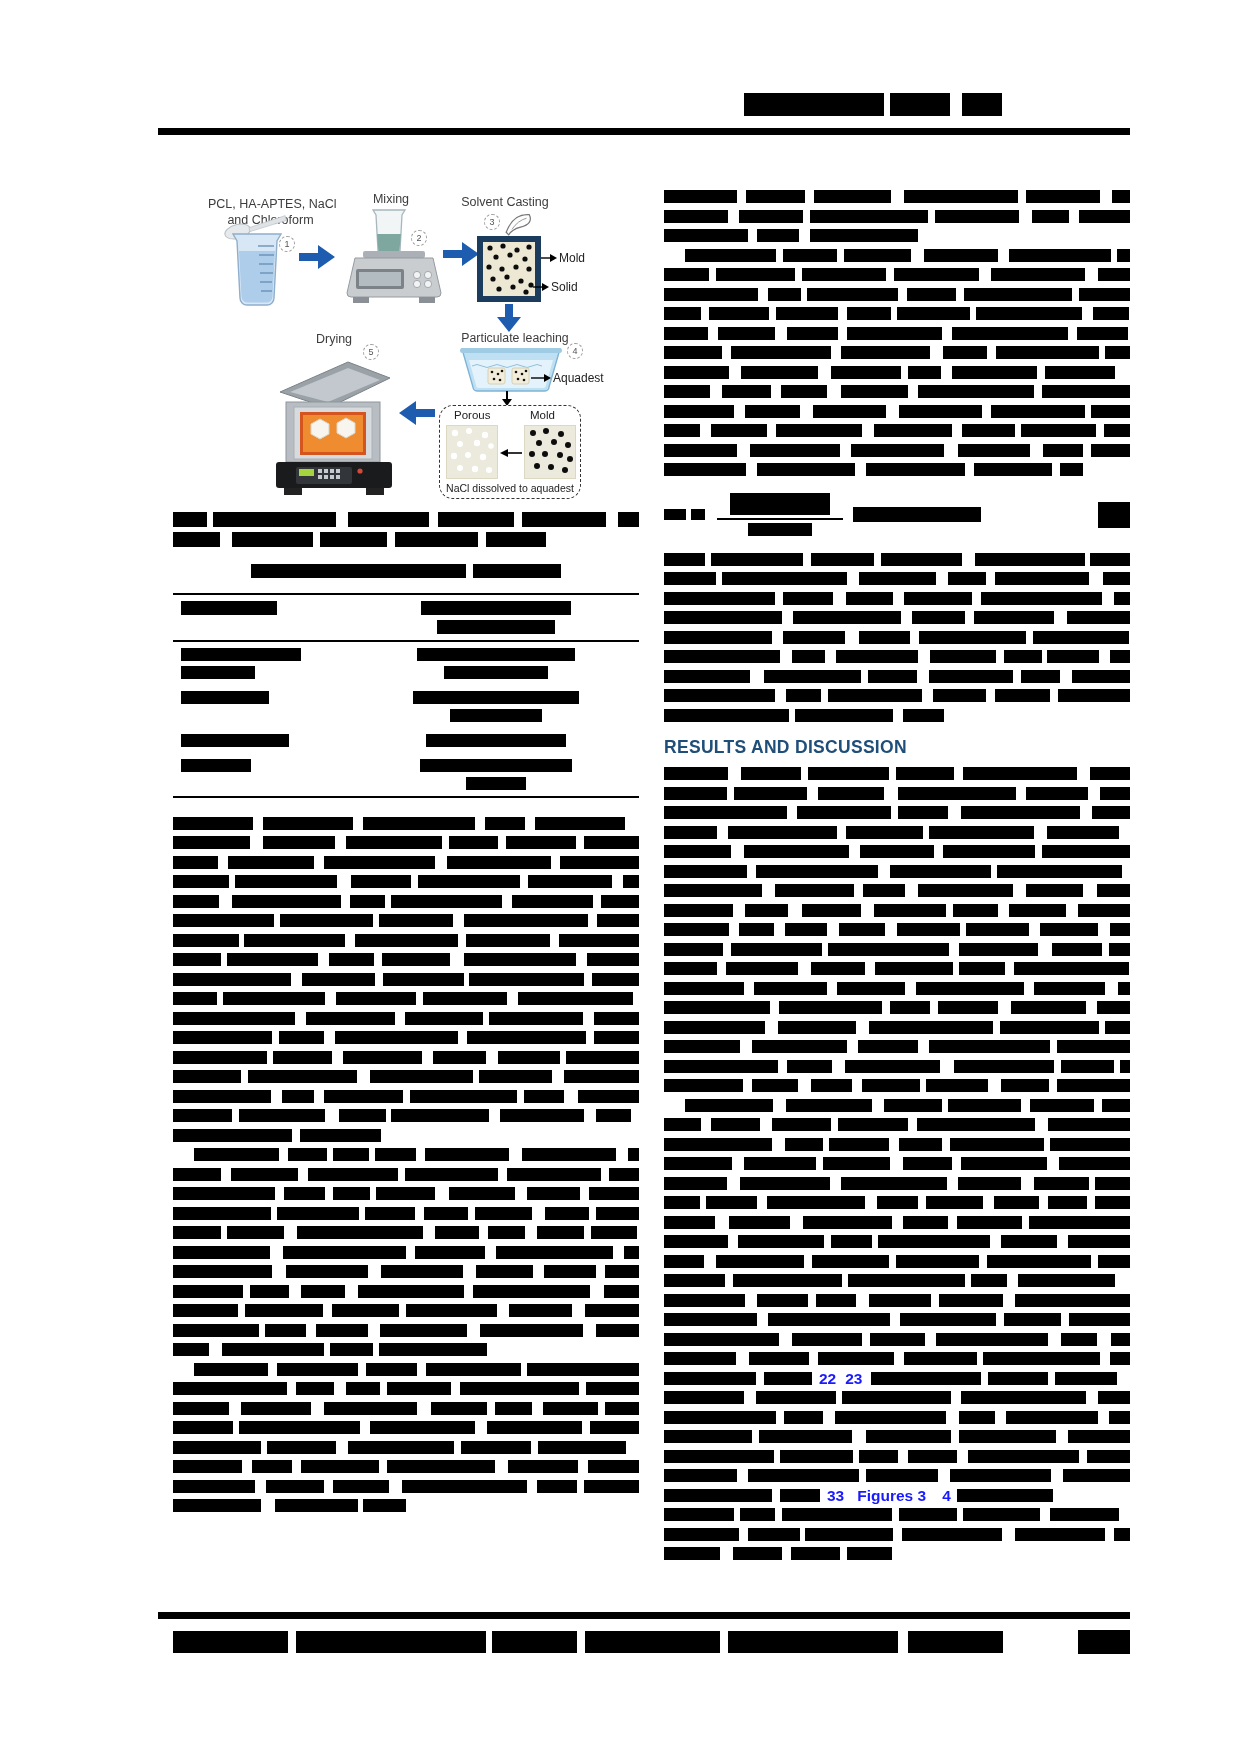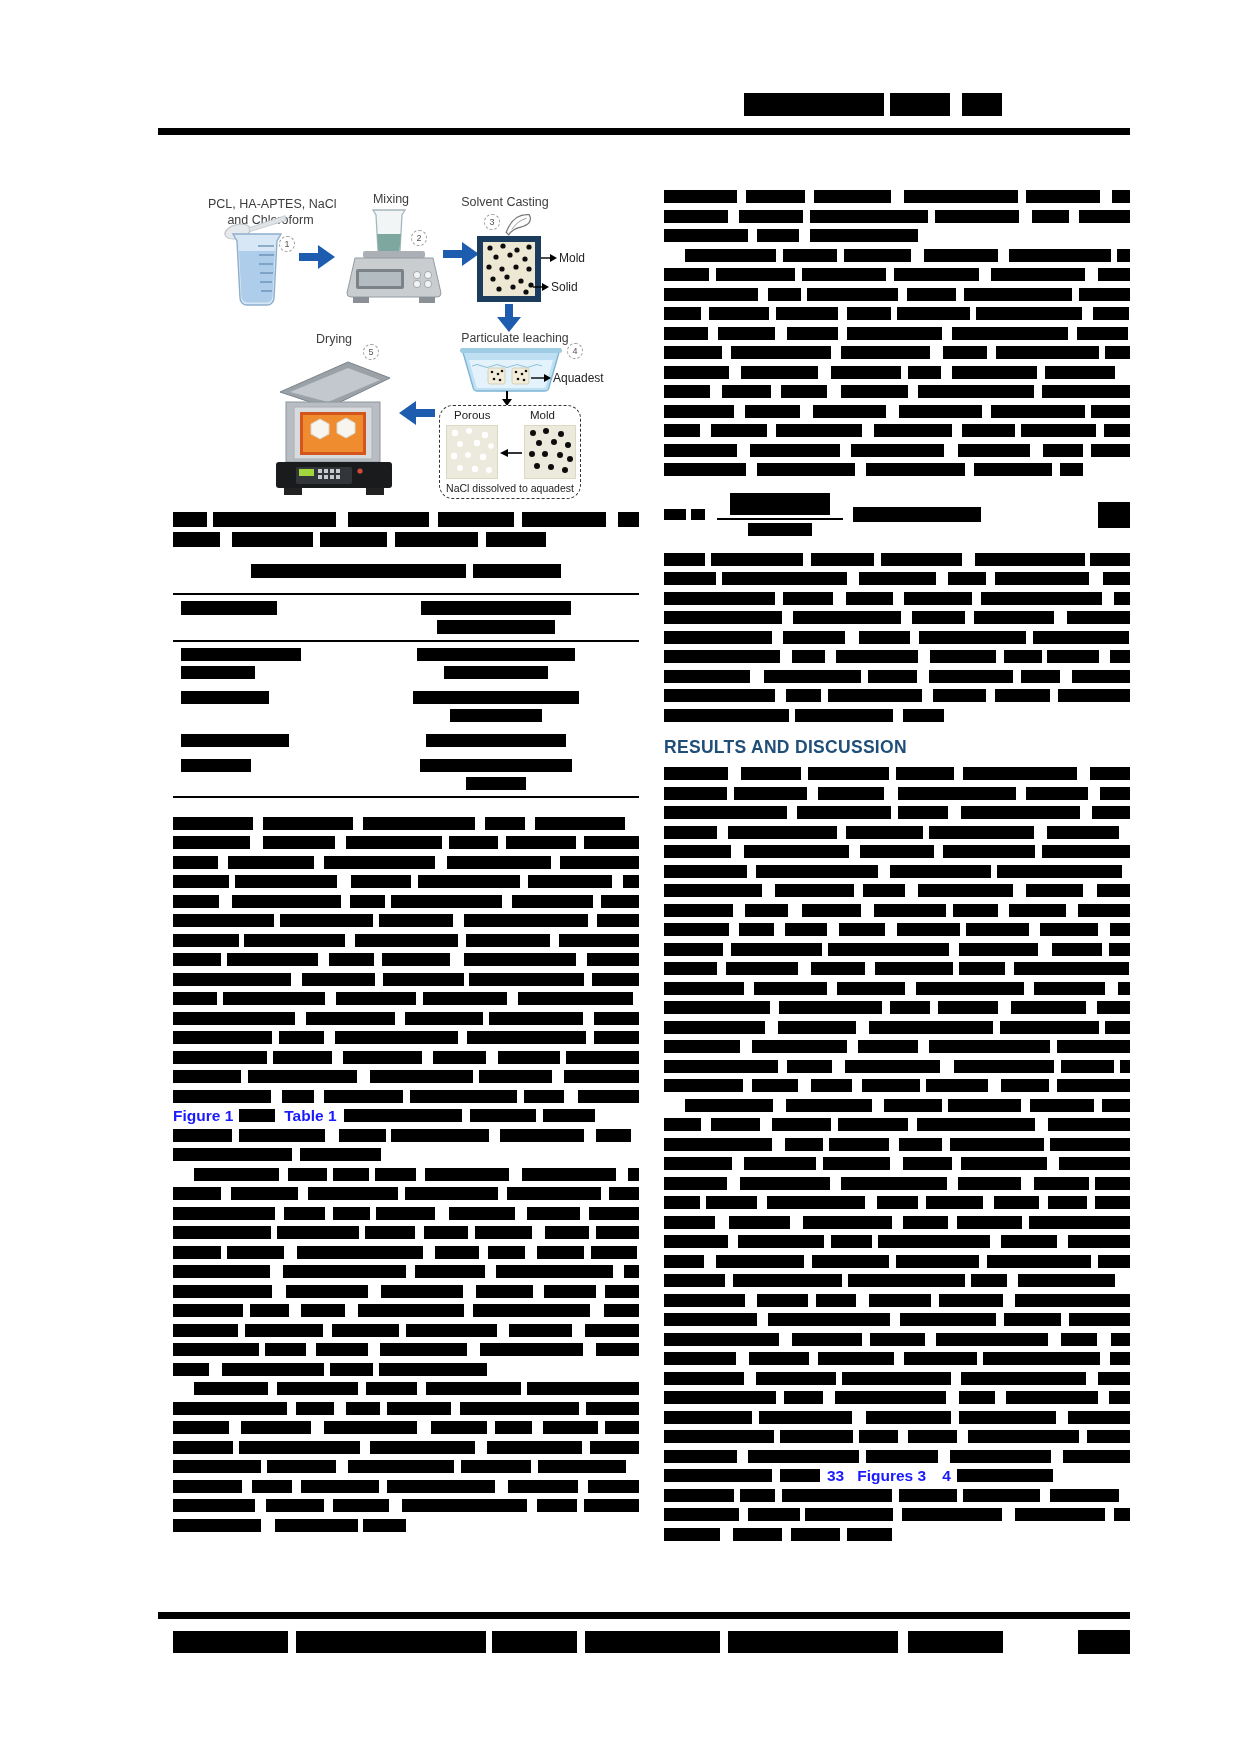--- a/index.html
+++ b/index.html
@@ -568,33 +568,20 @@
             <span class="bar" style="width: 16.8241%; height: 13px;"></span>
             <span class="gapseg" style="width: 1.49365%;"></span>
             <span class="bar" style="width: 23.1469%; height: 13px;"></span>
             <span class="gapseg" style="width: 1.31466%;"></span>
             <span class="bar" style="width: 8.69554%; height: 13px;"></span>
             <span class="gapseg" style="width: 2.99559%;"></span>
             <span class="bar" style="width: 13.0837%; height: 13px;"></span>
           </div>
         </div>
 
-      <div class="rline">
-        <a class="doclink">Figure 1</a>
-        <span class="gapseg" style="width:6px"></span>
-        <span class="bar" style="width:36px"></span>
-        <span class="gapseg" style="width:9px"></span>
-        <a class="doclink">Table 1</a>
-        <span class="gapseg" style="width:7px"></span>
-        <span class="bar" style="width:118px"></span>
-        <span class="gapseg" style="width:8px"></span>
-        <span class="bar" style="width:66px"></span>
-        <span class="gapseg" style="width:7px"></span>
-        <span class="bar" style="width:52px"></span>
-      </div>
       <div class="redact">
           <div class="rline">
             <span class="bar" style="width: 12.763%; height: 13px;"></span>
             <span class="gapseg" style="width: 1.3362%;"></span>
             <span class="bar" style="width: 18.6032%; height: 13px;"></span>
             <span class="gapseg" style="width: 2.89445%;"></span>
             <span class="bar" style="width: 10.0554%; height: 13px;"></span>
             <span class="gapseg" style="width: 1.22464%;"></span>
             <span class="bar" style="width: 20.9201%; height: 13px;"></span>
             <span class="gapseg" style="width: 2.35223%;"></span>
@@ -1586,20 +1573,35 @@
             <span class="bar" style="width: 16.2513%; height: 13px;"></span>
             <span class="gapseg" style="width: 2.23643%;"></span>
             <span class="bar" style="width: 15.5214%; height: 13px;"></span>
             <span class="gapseg" style="width: 1.33632%;"></span>
             <span class="bar" style="width: 25.2081%; height: 13px;"></span>
             <span class="gapseg" style="width: 2.06224%;"></span>
             <span class="bar" style="width: 4.26846%; height: 13px;"></span>
           </div>
         </div>
 
+      <div class="rline">
+        <span class="bar" style="width:92px"></span>
+        <span class="gapseg" style="width:8px"></span>
+        <span class="bar" style="width:48px"></span>
+        <span class="gapseg" style="width:7px"></span>
+        <a class="doclink">22</a>
+        <span class="gapseg" style="width:9px"></span>
+        <a class="doclink">23</a>
+        <span class="gapseg" style="width:8px"></span>
+        <span class="bar" style="width:110px"></span>
+        <span class="gapseg" style="width:7px"></span>
+        <span class="bar" style="width:60px"></span>
+        <span class="gapseg" style="width:7px"></span>
+        <span class="bar" style="width:62px"></span>
+      </div>
 
       <div class="redact">
           <div class="rline">
             <span class="bar" style="width: 17.2296%; height: 13px;"></span>
             <span class="gapseg" style="width: 2.53832%;"></span>
             <span class="bar" style="width: 17.2028%; height: 13px;"></span>
             <span class="gapseg" style="width: 1.20298%;"></span>
             <span class="bar" style="width: 23.4454%; height: 13px;"></span>
             <span class="gapseg" style="width: 2.17076%;"></span>
             <span class="bar" style="width: 26.803%; height: 13px;"></span>

